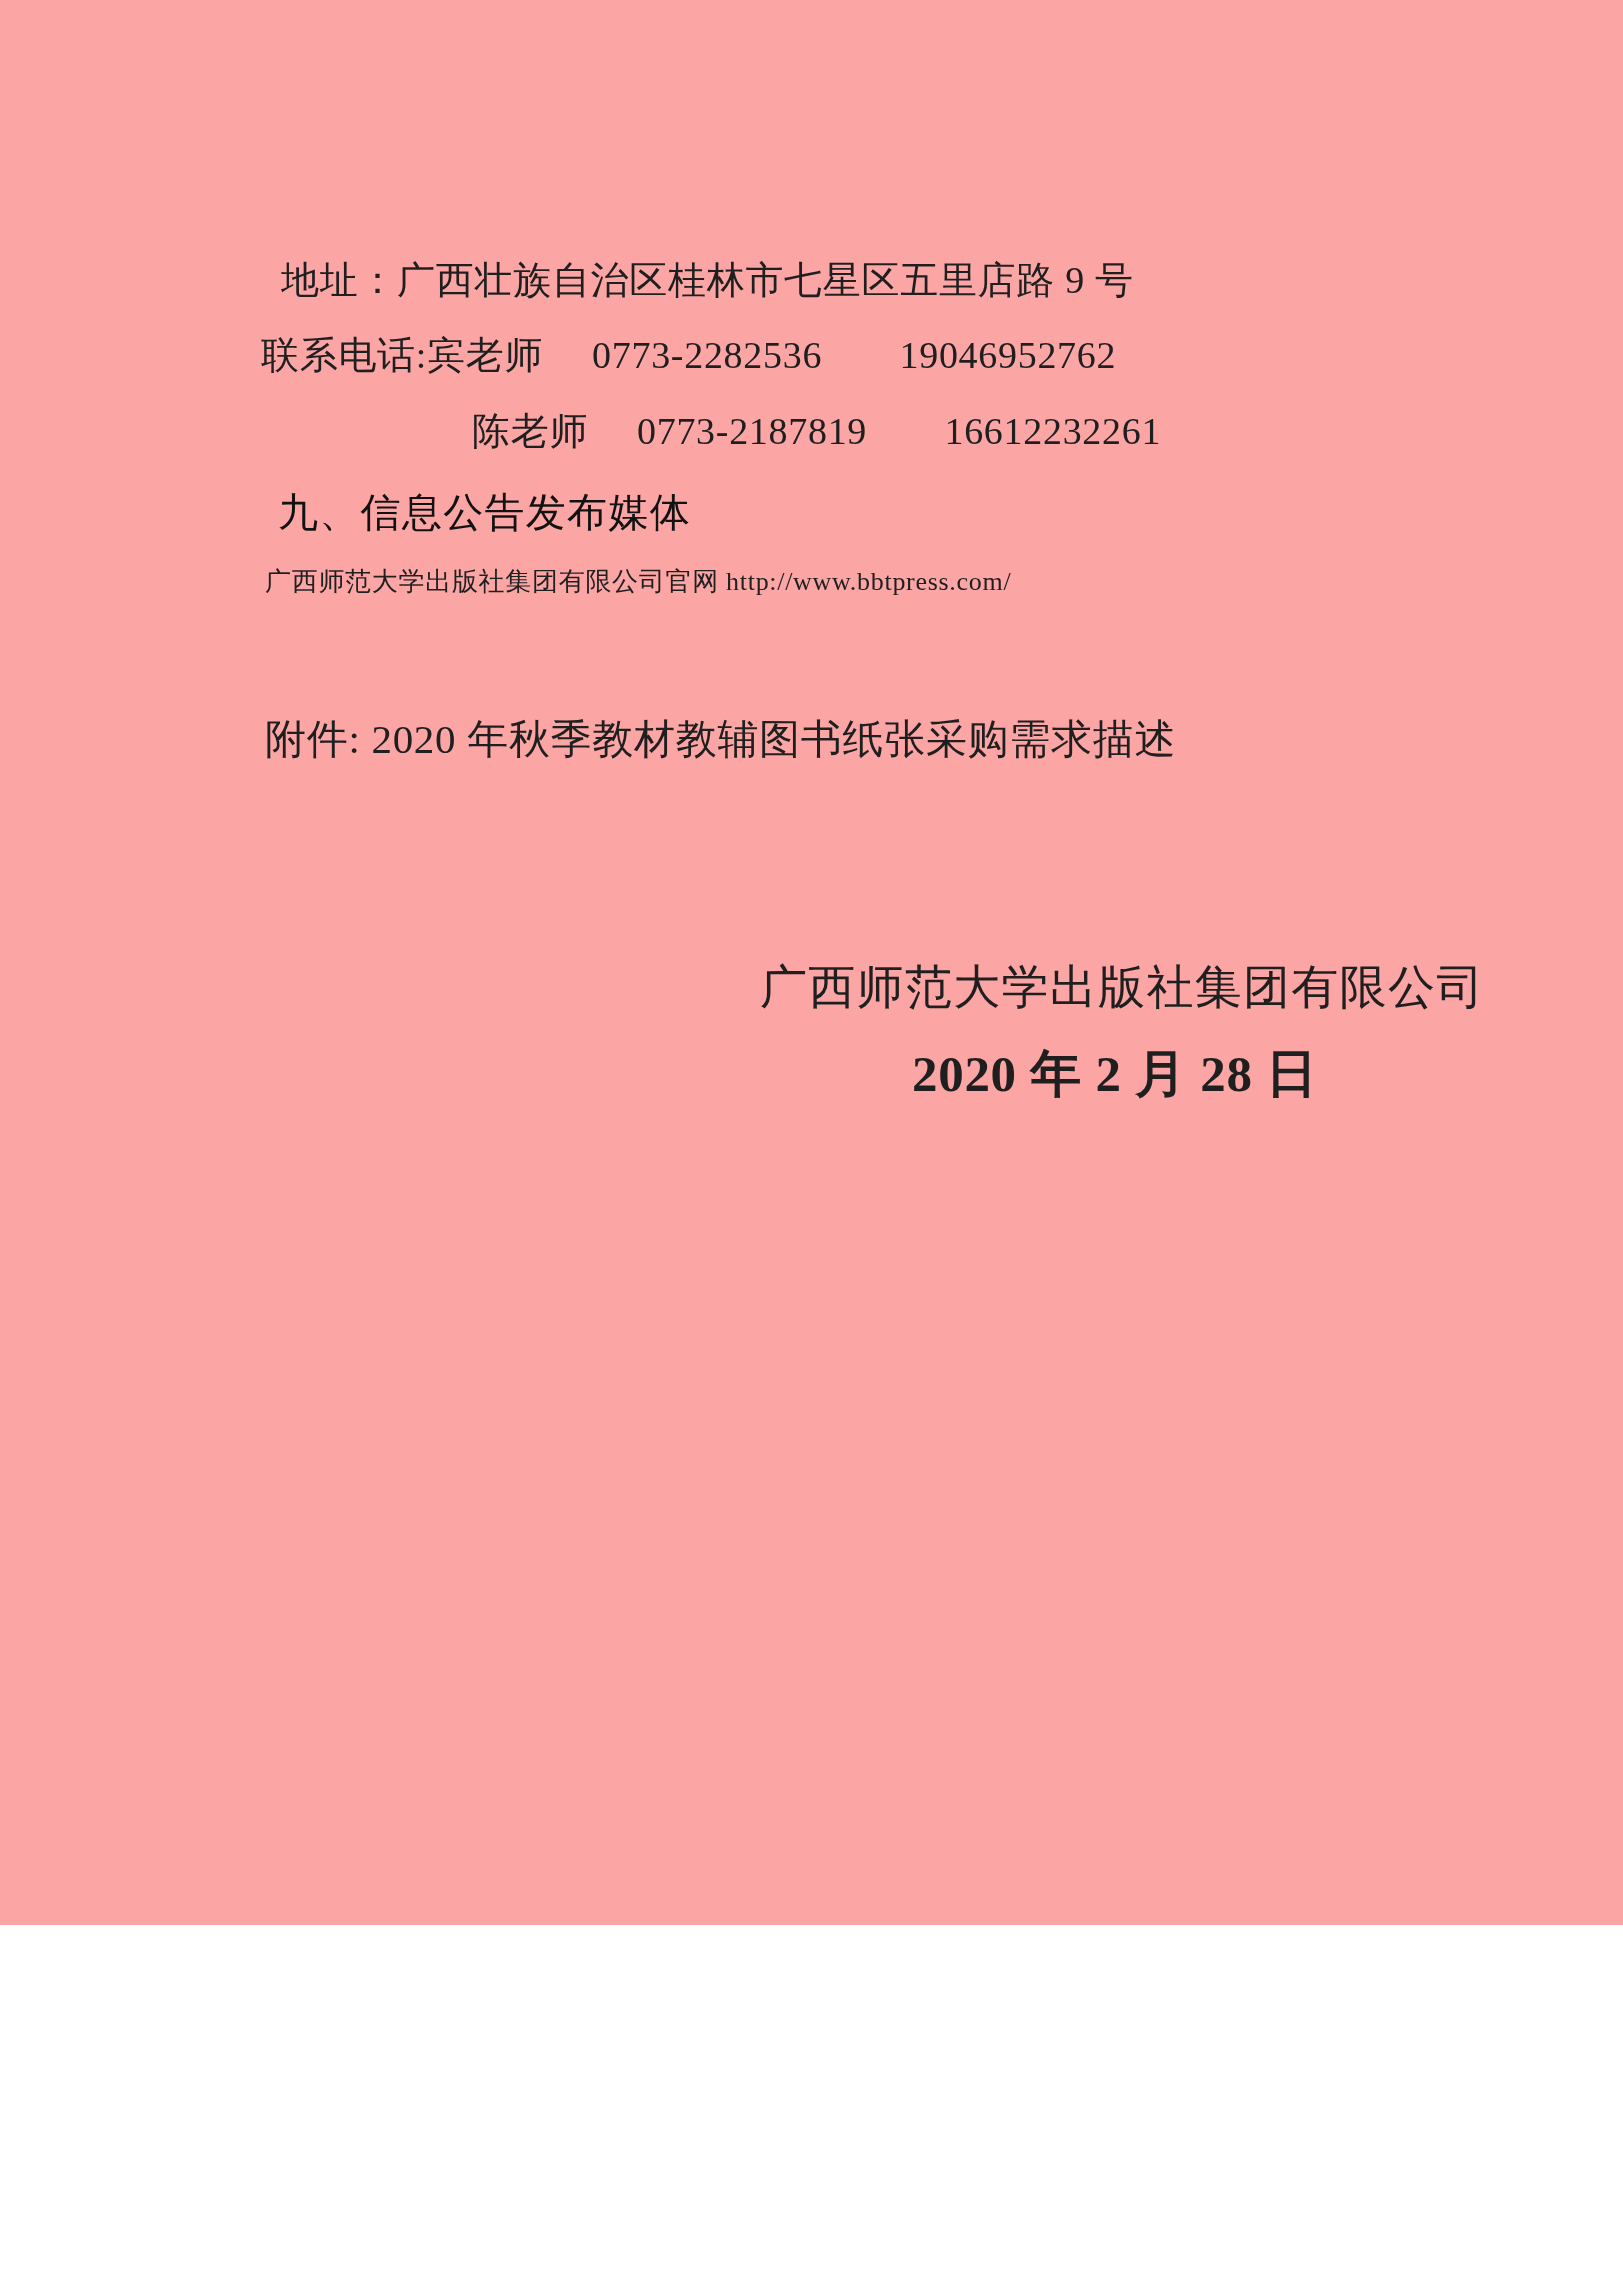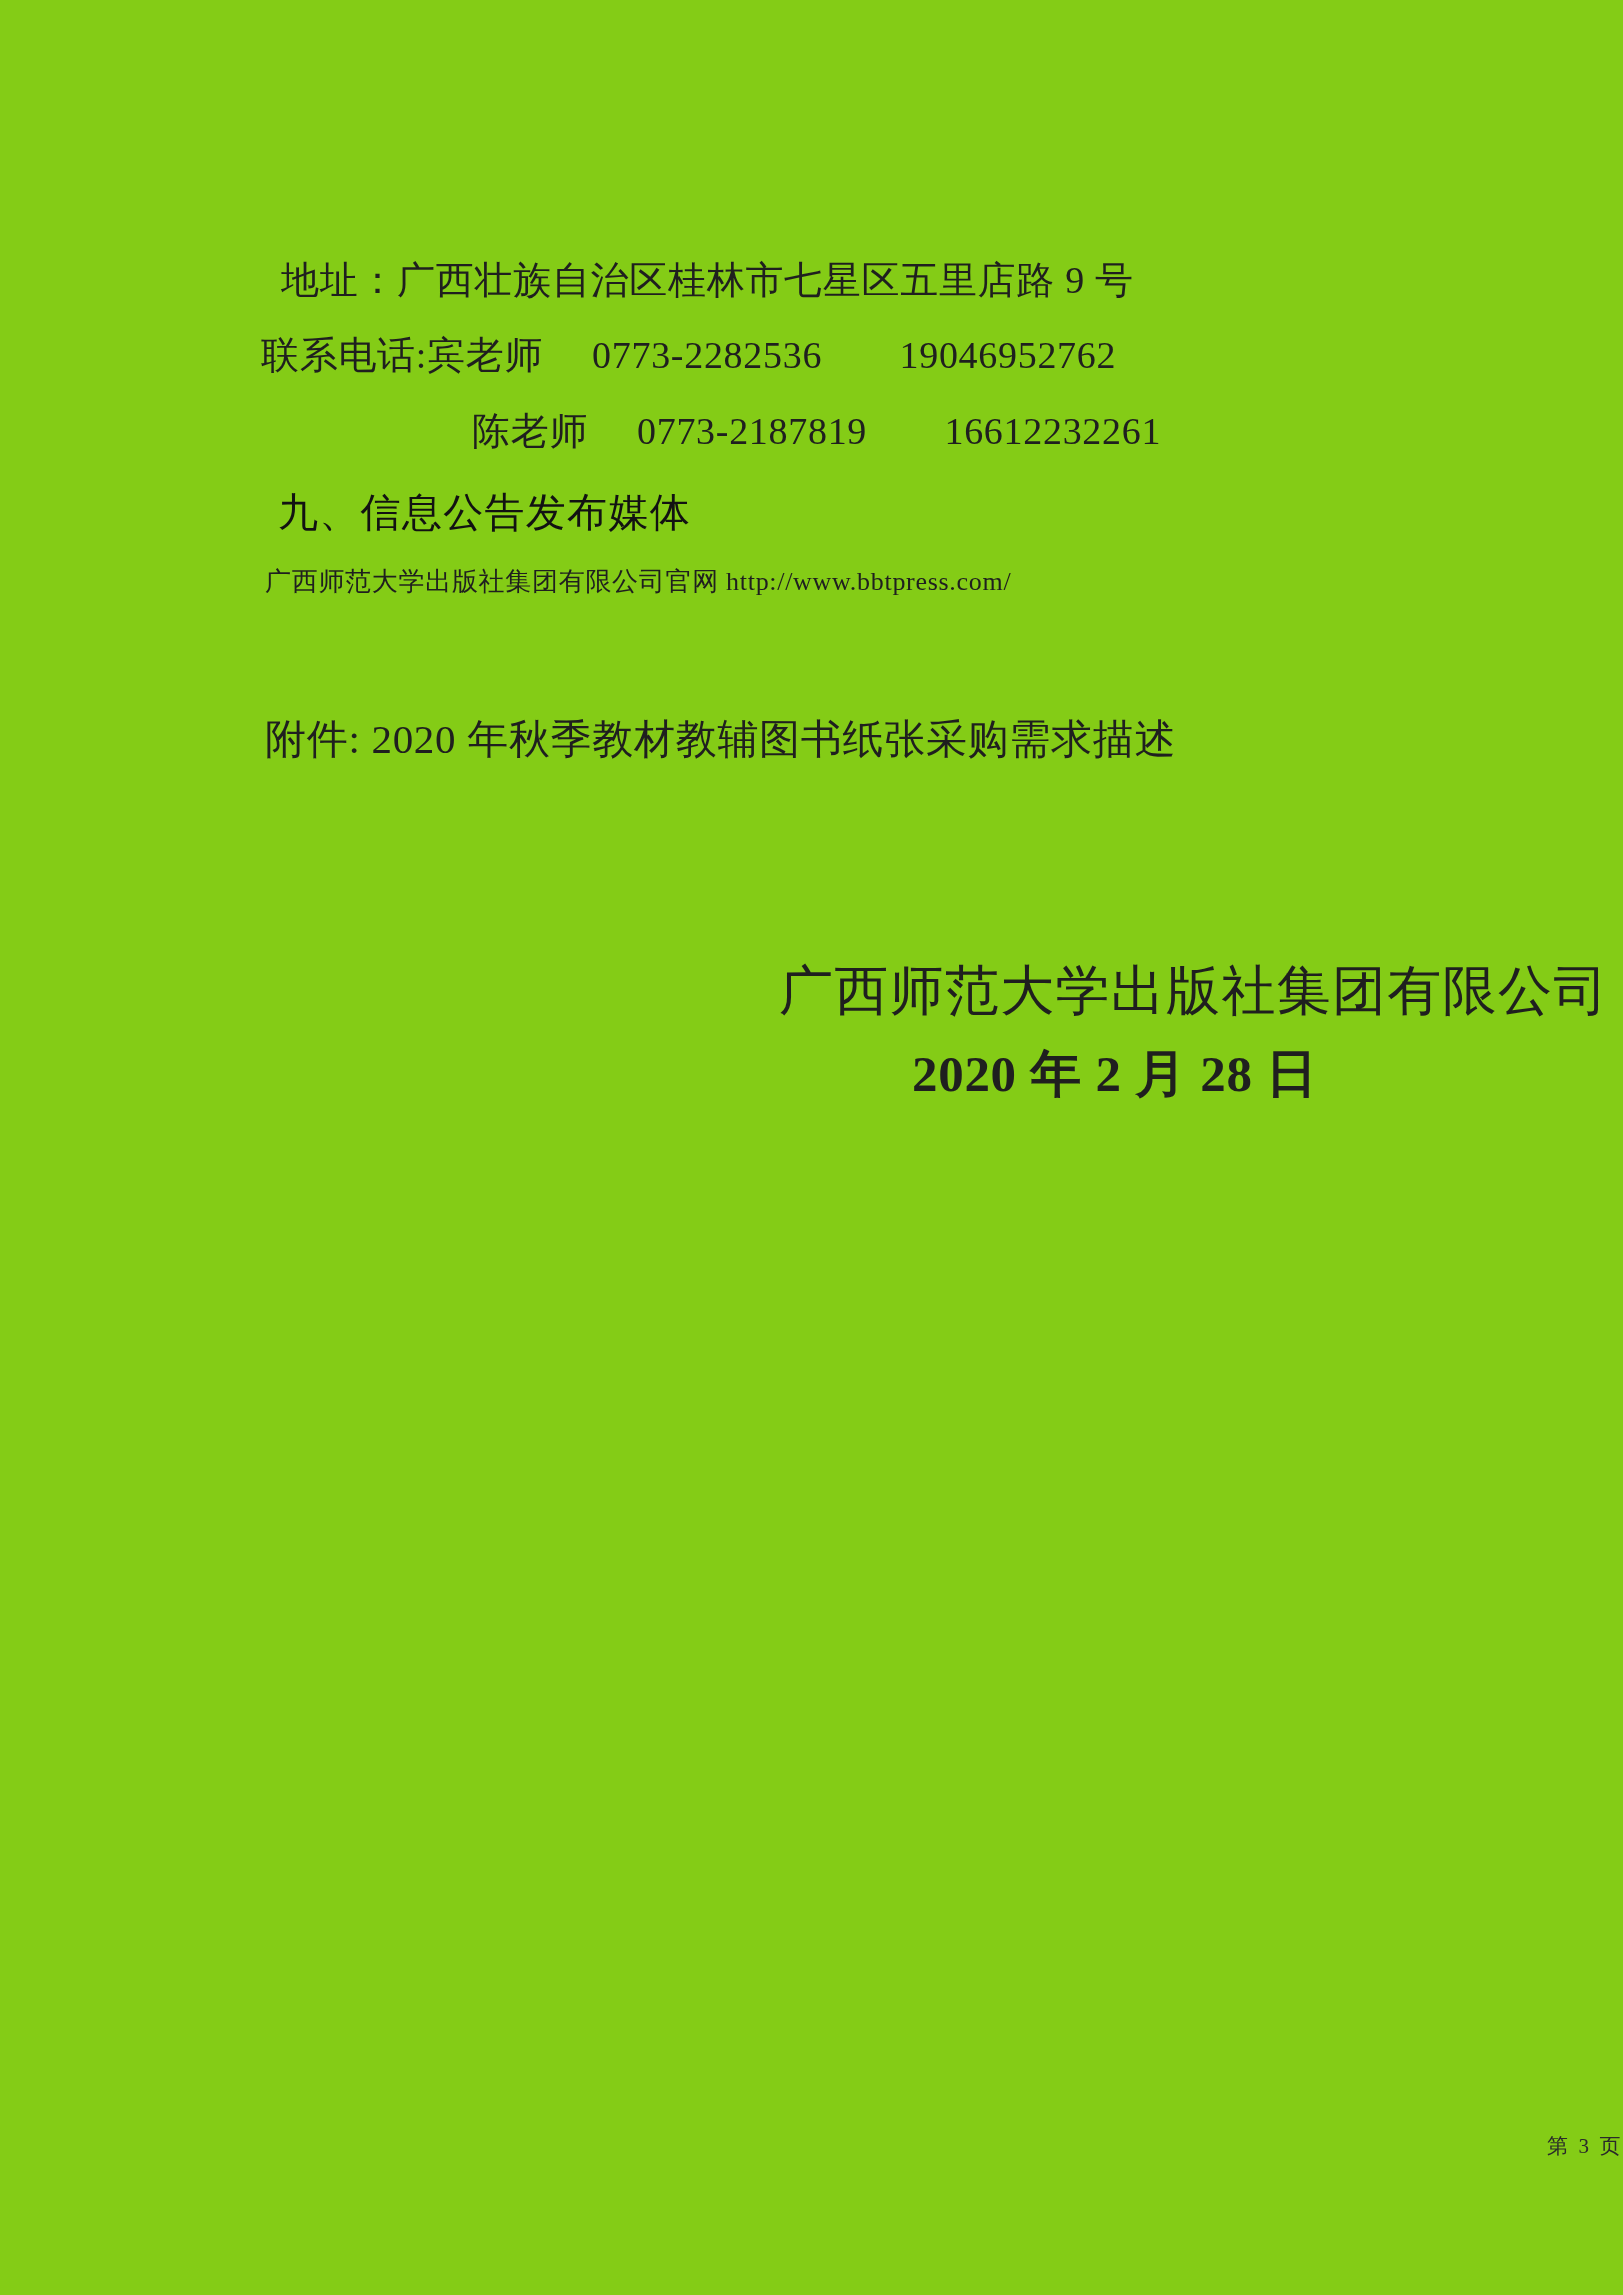--- a/index.html
+++ b/index.html
@@ -3,22 +3,22 @@
 <meta charset="utf-8">
 <style>
   html, body {
     margin: 0;
     padding: 0;
     background: #ffffff;
   }
   .page {
     position: relative;
     width: 1623px;
-    height: 2295px;
-    background: #84cc16;
+    height: 1925px;
+    background: #fca5a5;
     overflow: hidden;
     font-family: "Liberation Serif", "DejaVu Serif", serif;
     color: #1f1f1f;
   }
   .line {
     position: absolute;
     white-space: pre;
     line-height: 1;
     font-size: 38px;
     letter-spacing: 0.7px;
@@ -29,21 +29,21 @@
   .section-heading {
     left: 278px; top: 492px;
     font-family: "Liberation Sans", "DejaVu Sans", sans-serif;
     font-weight: 400;
     font-size: 40px;
     color: #121212;
     letter-spacing: 1.3px;
   }
   .media-line  { left: 265px;  top: 569px;  font-size: 26px; }
   .attach-line { left: 265px;  top: 719px; font-size: 41px; text-align: right; }
-  .sig-company { left: 760px; top: 964px; font-size: 54px; letter-spacing: 1.3px; margin-left: 19px; }
+  .sig-company { left: 760px; top: 964px; font-size: 47px; letter-spacing: 1.3px; }
   .sig-date    { left: 912px; top: 1049px; font-size: 51px; font-weight: bold; }
   .page-footer {
     left: 0; right: 0;
     top: 2136px;
     text-align: right;
     font-size: 21px;
     letter-spacing: 2.6px;
     color: #2a2a2a;
   }
 </style>

